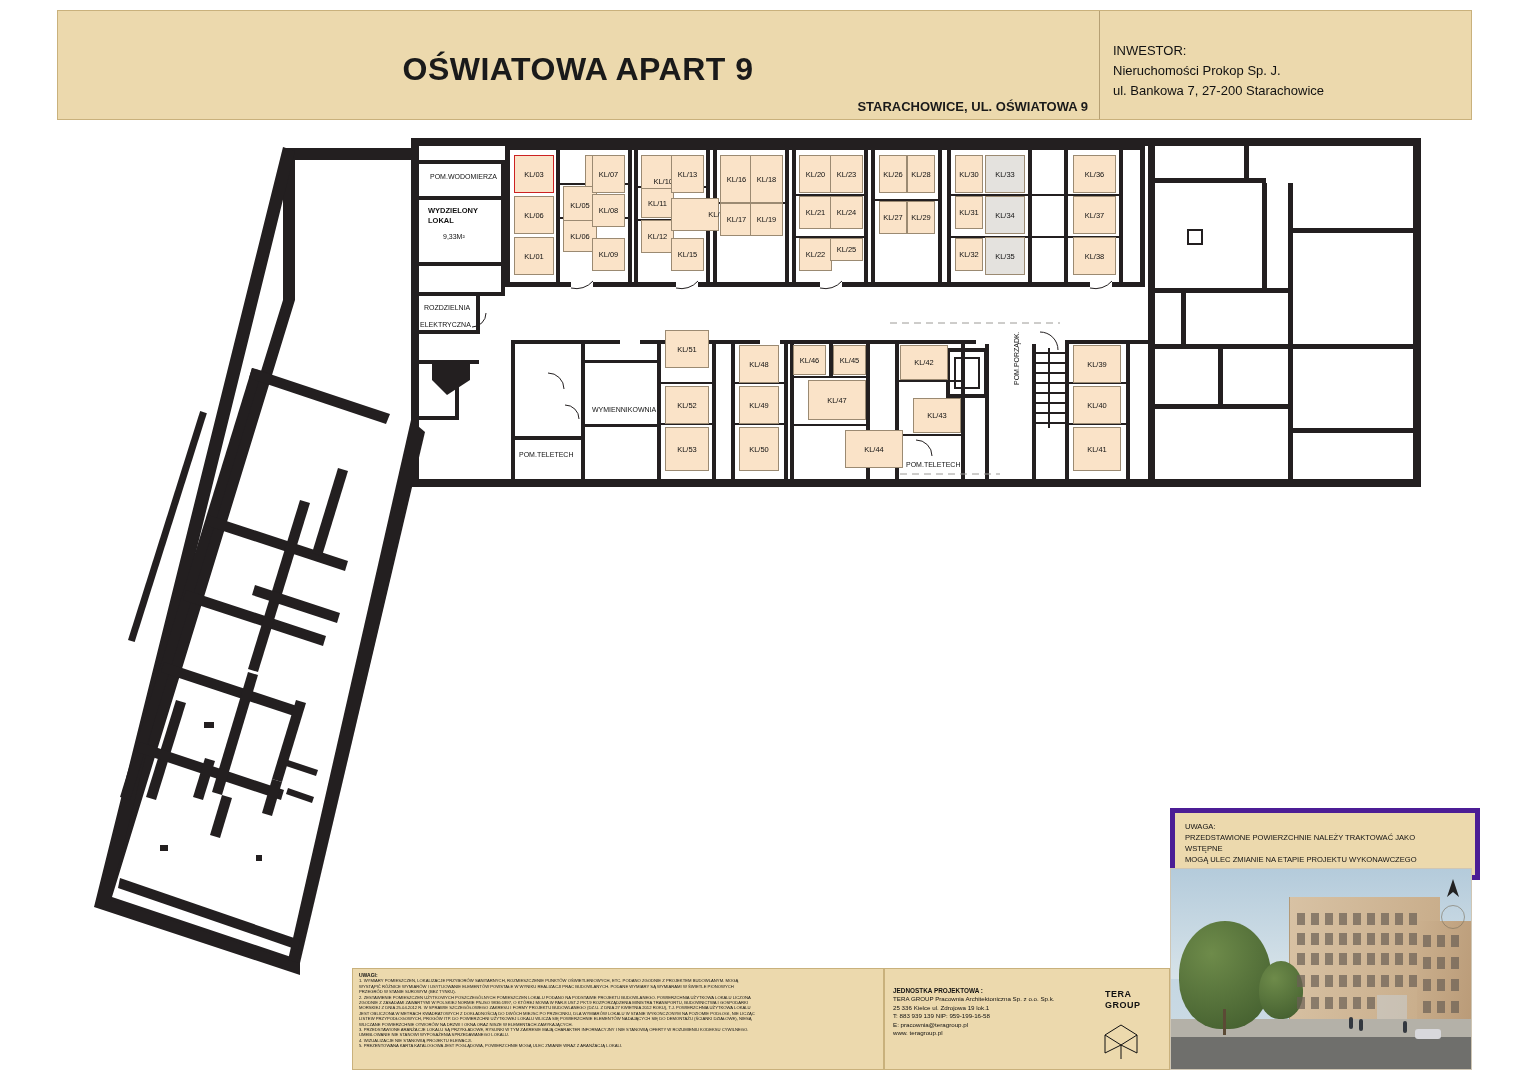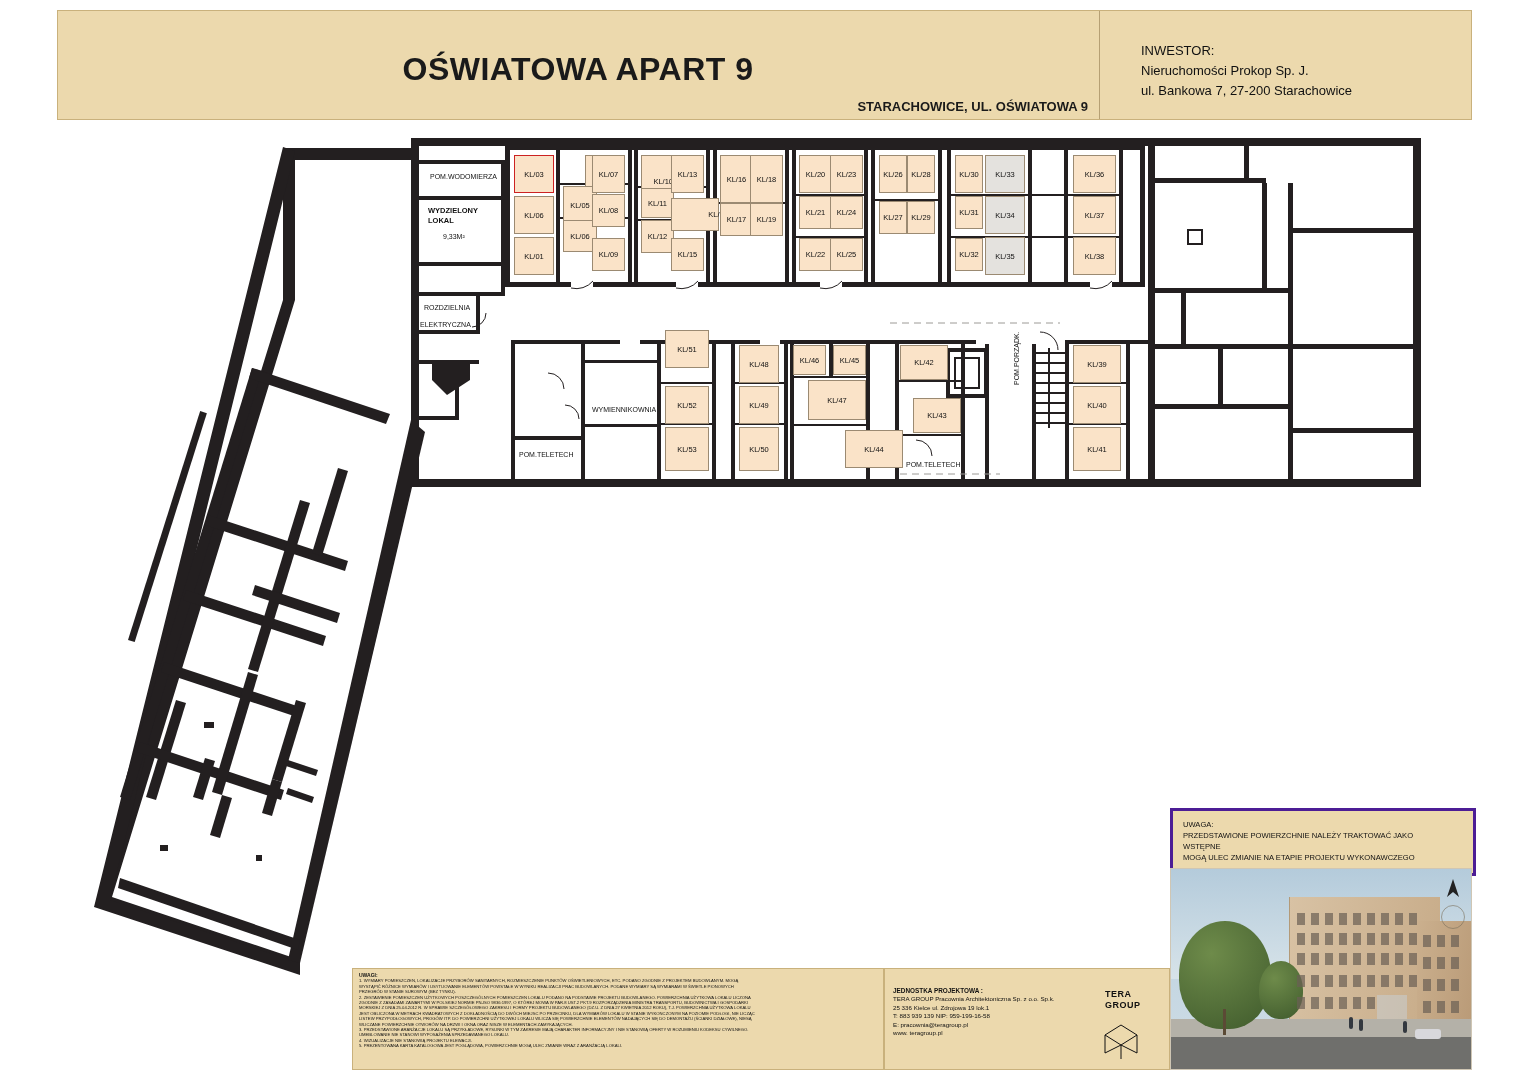--- a/index.html
+++ b/index.html
@@ -4,21 +4,21 @@
 <style>
   html,body{margin:0;padding:0;background:#ffffff;}
   body{width:1528px;height:1080px;position:relative;font-family:"Liberation Sans",sans-serif;overflow:hidden;}
   .page{position:absolute;inset:0;}
 
   
   .header{position:absolute;left:57px;top:10px;width:1413px;height:108px;background:#ecd9ad;border:1px solid #c9b17c;}
   .header .title{position:absolute;left:0;top:40px;width:1040px;text-align:center;font-size:32px;font-weight:bold;color:#1a1a1a;letter-spacing:.5px;}
   .header .subtitle{position:absolute;left:0;top:88px;width:1030px;text-align:right;font-size:13px;font-weight:bold;color:#1a1a1a;}
   .header .vline{position:absolute;left:1041px;top:0;width:1px;height:108px;background:#b6a074;}
-  .inv{position:absolute;left:1055px;top:30px;font-size:13px;color:#111;line-height:20px;margin-left:28px;}
+  .inv{position:absolute;left:1055px;top:30px;font-size:13px;color:#111;line-height:20px;}
   .inv .lab{font-size:13px;}
 
   
   .plan{position:absolute;left:0;top:0;width:1528px;height:1080px;}
   svg{position:absolute;left:0;top:0;}
 
   
   .cell{position:absolute;box-sizing:border-box;border:1px solid #9b8a72;background:#fae3c8;font-size:7.5px;color:#111;display:flex;align-items:center;justify-content:center;font-family:"Liberation Sans",sans-serif;}
   .cell.gray{background:#e4e2de;}
   .cell.red{background:#fae3c8;border:1.4px solid #cc2222;}
@@ -29,21 +29,21 @@
   .notes{position:absolute;left:352px;top:968px;width:530px;height:100px;background:#ecd9ad;border:1px solid #c9b17c;}
   .notes .t{position:absolute;left:6px;top:4px;right:4px;font-size:4.2px;line-height:5.4px;color:#111;}
   .notes .hd{font-size:5px;font-weight:bold;}
 
   .unit{position:absolute;left:884px;top:968px;width:284px;height:100px;background:#ecd9ad;border:1px solid #c9b17c;}
   .unit .t{position:absolute;left:8px;top:18px;font-size:6.2px;line-height:8.4px;color:#111;}
   .unit .hd{font-weight:bold;font-size:6.4px;}
   .logo{position:absolute;right:12px;top:20px;width:60px;height:70px;}
   .logo .lt{position:absolute;left:8px;top:0px;font-size:9px;font-weight:bold;letter-spacing:.5px;color:#111;line-height:11px;}
 
-  .uwaga{position:absolute;left:1170px;top:808px;width:300px;height:62px;background:#ecd9ad;border:3px solid #4c1d95;}
+  .uwaga{position:absolute;left:1170px;top:808px;width:300px;height:62px;background:#ecd9ad;border:5px solid #4c1d95;}
   .uwaga .t{position:absolute;left:10px;top:8px;font-size:7.6px;line-height:11px;color:#111;}
 
   .render{position:absolute;left:1170px;top:868px;width:300px;height:200px;border:1px solid #cfc6b4;overflow:hidden;background:linear-gradient(#b9cfdd,#cfdde6);}
   .r-sky{position:absolute;left:0;top:0;width:300px;height:110px;background:linear-gradient(#b4cbdb,#d7e3e9);}
   .r-bldg{position:absolute;left:118px;top:28px;width:150px;height:130px;background:linear-gradient(100deg,#d8c2a4,#c7ab88);border-left:1px solid #b39a78;}
   .r-bldg2{position:absolute;left:246px;top:52px;width:56px;height:106px;background:linear-gradient(100deg,#cbb08e,#b99a77);}
   .r-tree{position:absolute;border-radius:50% 50% 45% 45%;background:radial-gradient(circle at 35% 30%,#6e8b4a,#3f5a2c);}
   .r-trunk{position:absolute;background:#5b4a35;width:3px;}
   .r-road{position:absolute;left:0;top:168px;width:300px;height:32px;background:#6f6f6c;}
   .r-walk{position:absolute;left:0;top:150px;width:300px;height:18px;background:#b4b1a8;}
@@ -323,21 +323,21 @@
         </div>
         <div class="cell" style="left: 799px; top: 238px; width: 33px; height: 33px;">
           <span>KL/22</span>
         </div>
         <div class="cell" style="left: 830px; top: 155px; width: 33px; height: 38px;">
           <span>KL/23</span>
         </div>
         <div class="cell" style="left: 830px; top: 196px; width: 33px; height: 33px;">
           <span>KL/24</span>
         </div>
-        <div class="cell" style="left: 830px; top: 238px; width: 33px; height: 33px;">
+        <div class="cell" style="left: 830px; top: 238px; width: 33px; height: 23px;">
           <span>KL/25</span>
         </div>
         <div class="cell" style="left: 879px; top: 155px; width: 28px; height: 38px;">
           <span>KL/26</span>
         </div>
         <div class="cell" style="left: 879px; top: 201px; width: 28px; height: 33px;">
           <span>KL/27</span>
         </div>
         <div class="cell" style="left: 907px; top: 155px; width: 28px; height: 38px;">
           <span>KL/28</span>

